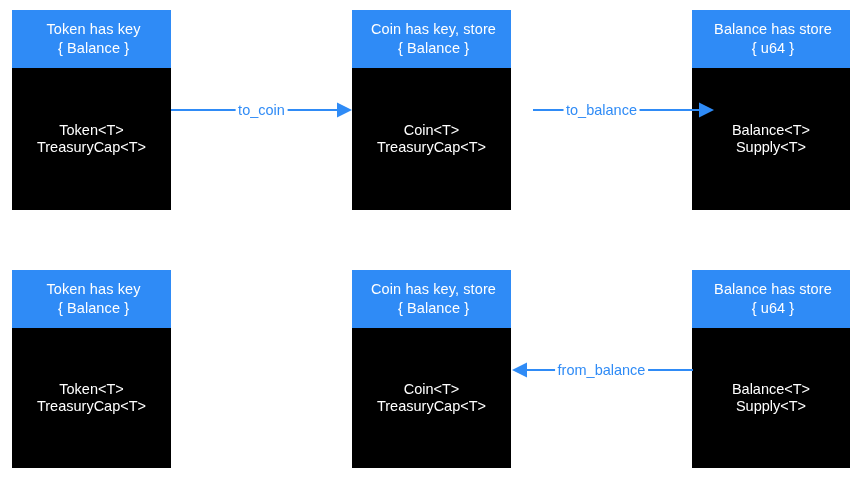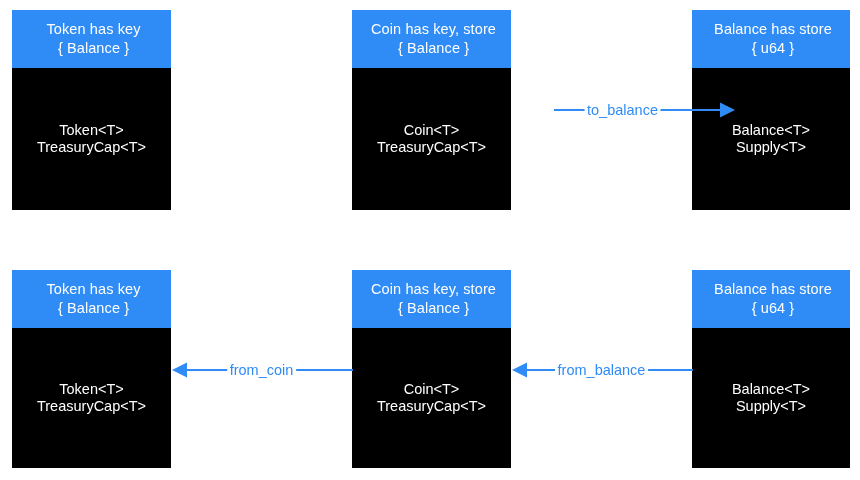--- a/index.html
+++ b/index.html
@@ -79,21 +79,21 @@
     padding: 0 3px;
     white-space: nowrap;
     top: 50%;
     transform: translateY(-50%);
     left: 50%;
     margin-left: -0.5px;
   }
   .edge-label.centered { transform: translate(-50%, -50%); }
 
   .e-to-coin     { left: 171px; top: 97px;  width: 182px; }
-  .e-to-balance  { left: 510px; top: 97px;  width: 182px; padding-left: 44px; }
+  .e-to-balance  { left: 489px; top: 97px;  width: 182px; padding-left: 44px; }
   .e-from-coin   { left: 171px; top: 357px; width: 182px; }
   .e-from-balance{ left: 511px; top: 357px; width: 182px; text-align: right; }
 </style>
 </head>
 <body>
 
 <div class="canvas">
 
   <div class="node n-top-1">
     <div class="node-header">
@@ -154,36 +154,36 @@
     <div class="node-header">
       <div>Balance has store</div>
       <div>{ u64 }</div>
     </div>
     <div class="node-body">
       <div class="row">Balance&lt;T&gt;</div>
       <div class="row">Supply&lt;T&gt;</div>
     </div>
   </div>
 
+  <div class="edge e-to-coin">
+    <svg width="182" height="26" viewBox="0 0 182 26">
+      <line x1="0" y1="13" x2="166" y2="13" stroke="#2f8bf6" stroke-width="2"></line>
+      <polygon points="166,5.5 181,13 166,20.5" fill="#2f8bf6"></polygon>
+    </svg>
+    <span class="edge-label centered">to_coin</span>
+  </div>
 
   <div class="edge e-to-balance">
     <svg width="182" height="26" viewBox="0 0 182 26">
       <line x1="0" y1="13" x2="166" y2="13" stroke="#2f8bf6" stroke-width="2"></line>
       <polygon points="166,5.5 181,13 166,20.5" fill="#2f8bf6"></polygon>
     </svg>
     <span class="edge-label centered">to_balance</span>
   </div>
 
-  <div class="edge e-from-coin">
-    <svg width="182" height="26" viewBox="0 0 182 26">
-      <line x1="16" y1="13" x2="182" y2="13" stroke="#2f8bf6" stroke-width="2"></line>
-      <polygon points="16,5.5 1,13 16,20.5" fill="#2f8bf6"></polygon>
-    </svg>
-    <span class="edge-label centered">from_coin</span>
-  </div>
 
   <div class="edge e-from-balance">
     <svg width="182" height="26" viewBox="0 0 182 26">
       <line x1="16" y1="13" x2="182" y2="13" stroke="#2f8bf6" stroke-width="2"></line>
       <polygon points="16,5.5 1,13 16,20.5" fill="#2f8bf6"></polygon>
     </svg>
     <span class="edge-label centered">from_balance</span>
   </div>
 
 </div>

